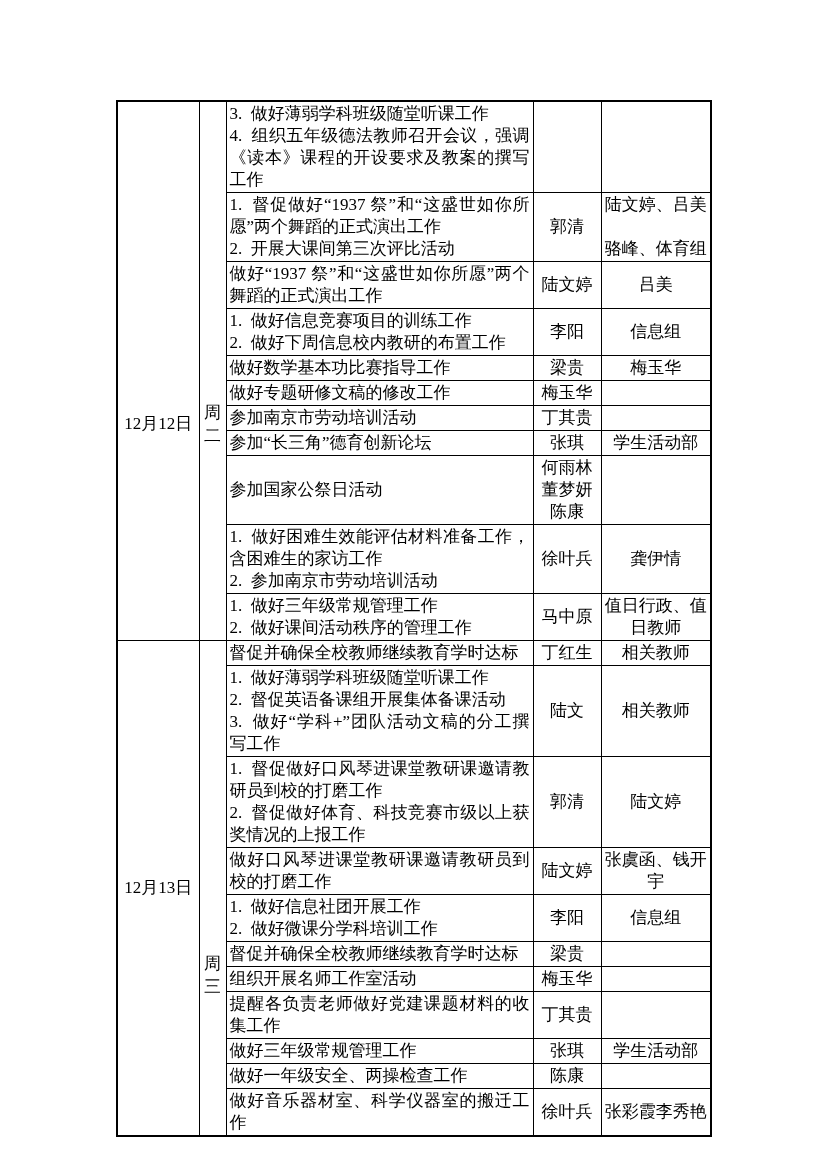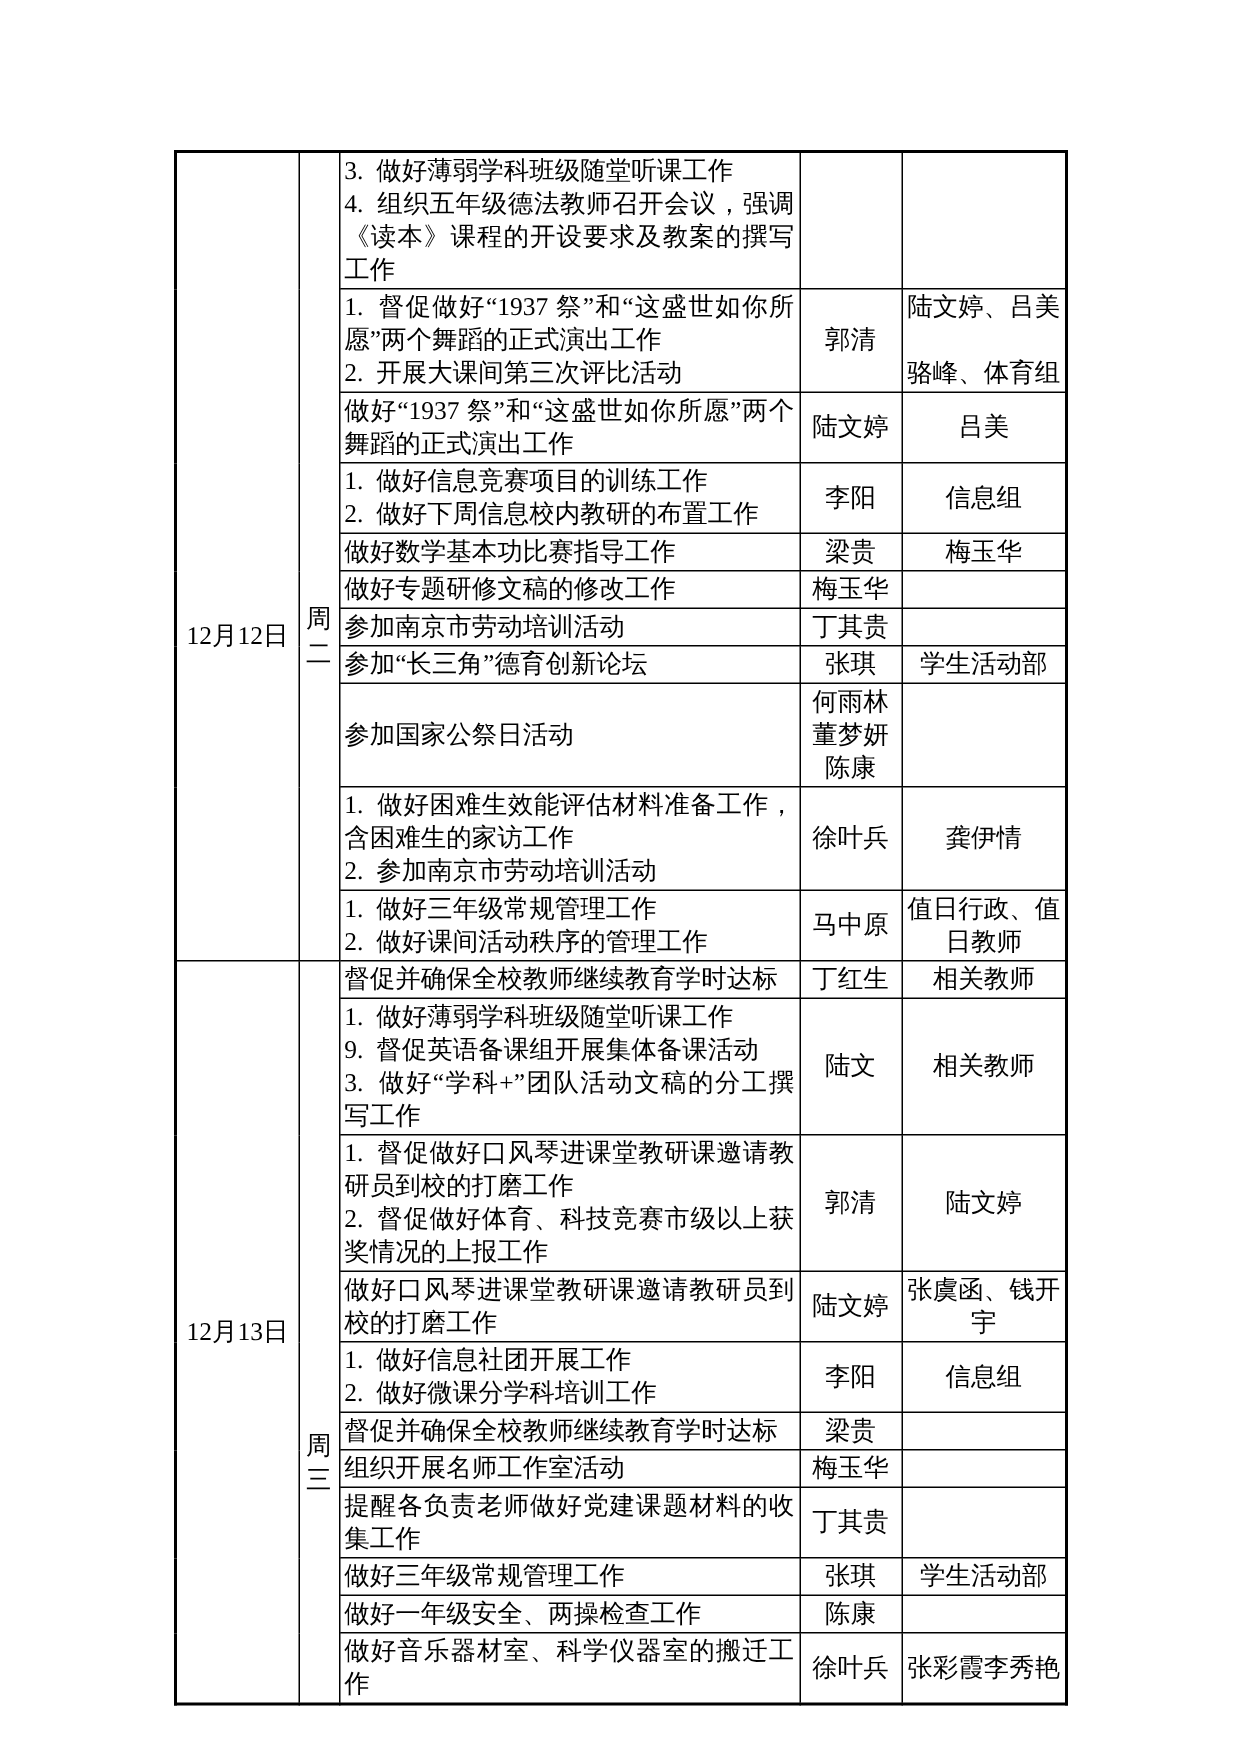--- a/index.html
+++ b/index.html
@@ -194,21 +194,21 @@
           <td class="person-cell">
             <div class="line">丁红生</div>
           </td>
           <td class="related-cell">
             <div class="line">相关教师</div>
           </td>
         </tr>
         <tr>
           <td class="task-cell">
             <div class="line">1.  做好薄弱学科班级随堂听课工作</div>
-            <div class="line">9.  督促英语备课组开展集体备课活动</div>
+            <div class="line">2.  督促英语备课组开展集体备课活动</div>
             <div class="line">3.  做好“学科+”团队活动文稿的分工撰写工作</div>
           </td>
           <td class="person-cell vtop">
             <div class="line">陆文</div>
           </td>
           <td class="related-cell vtop">
             <div class="line">相关教师</div>
           </td>
         </tr>
         <tr>

